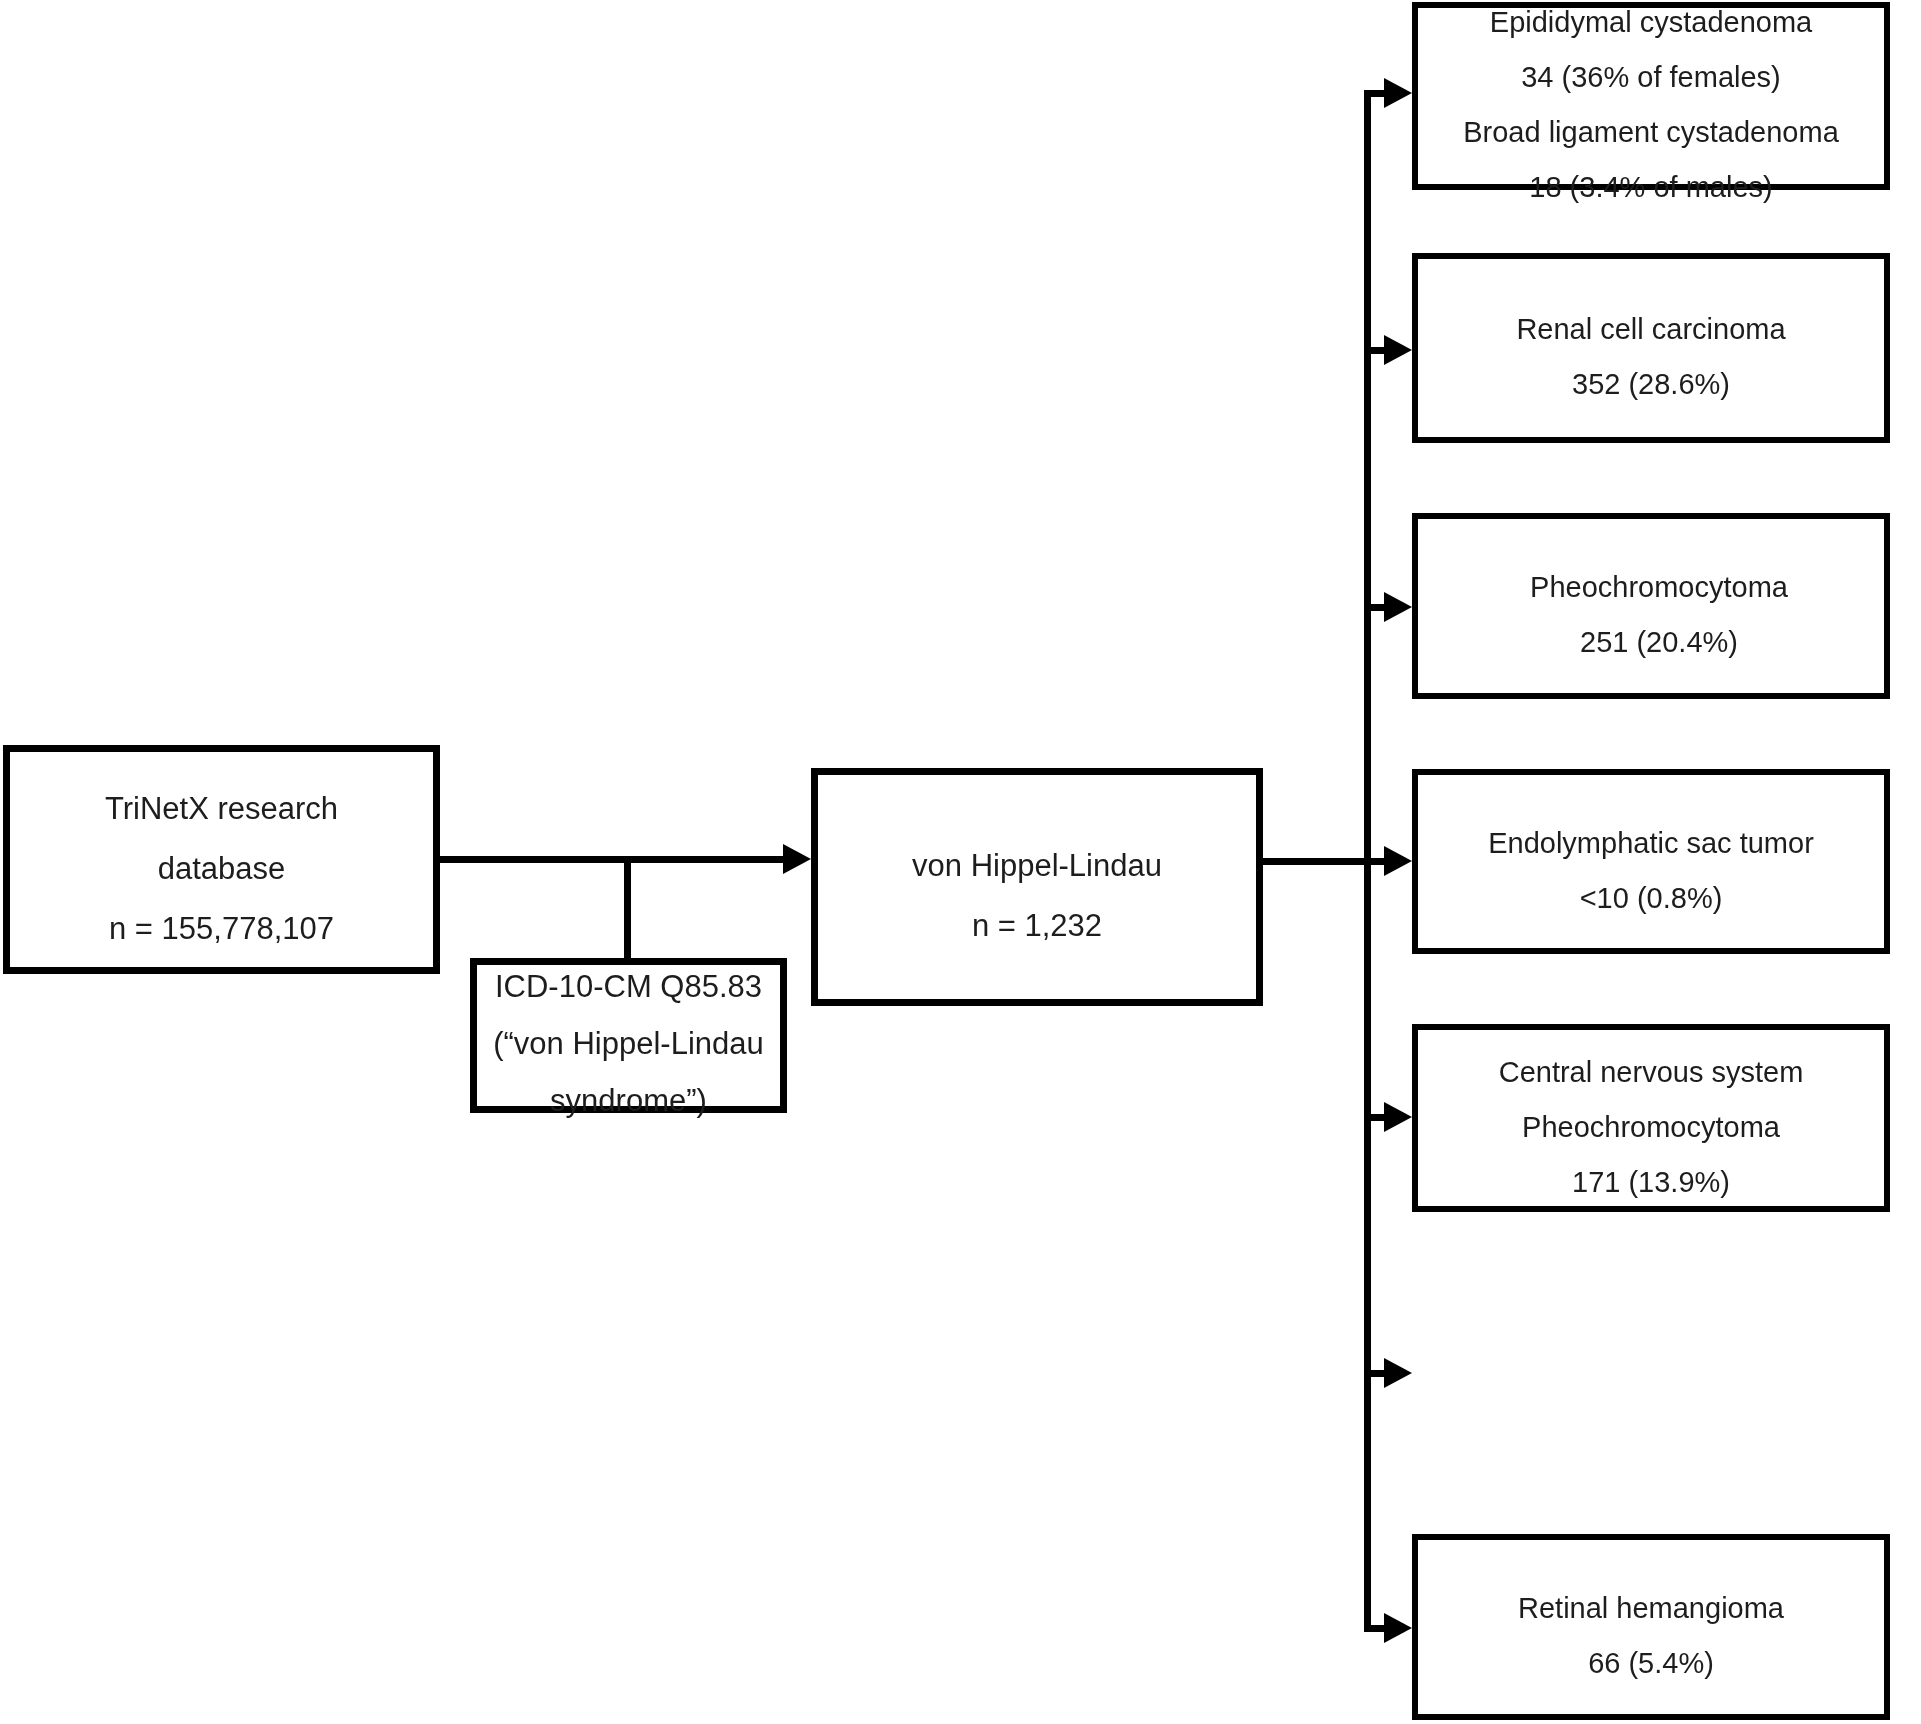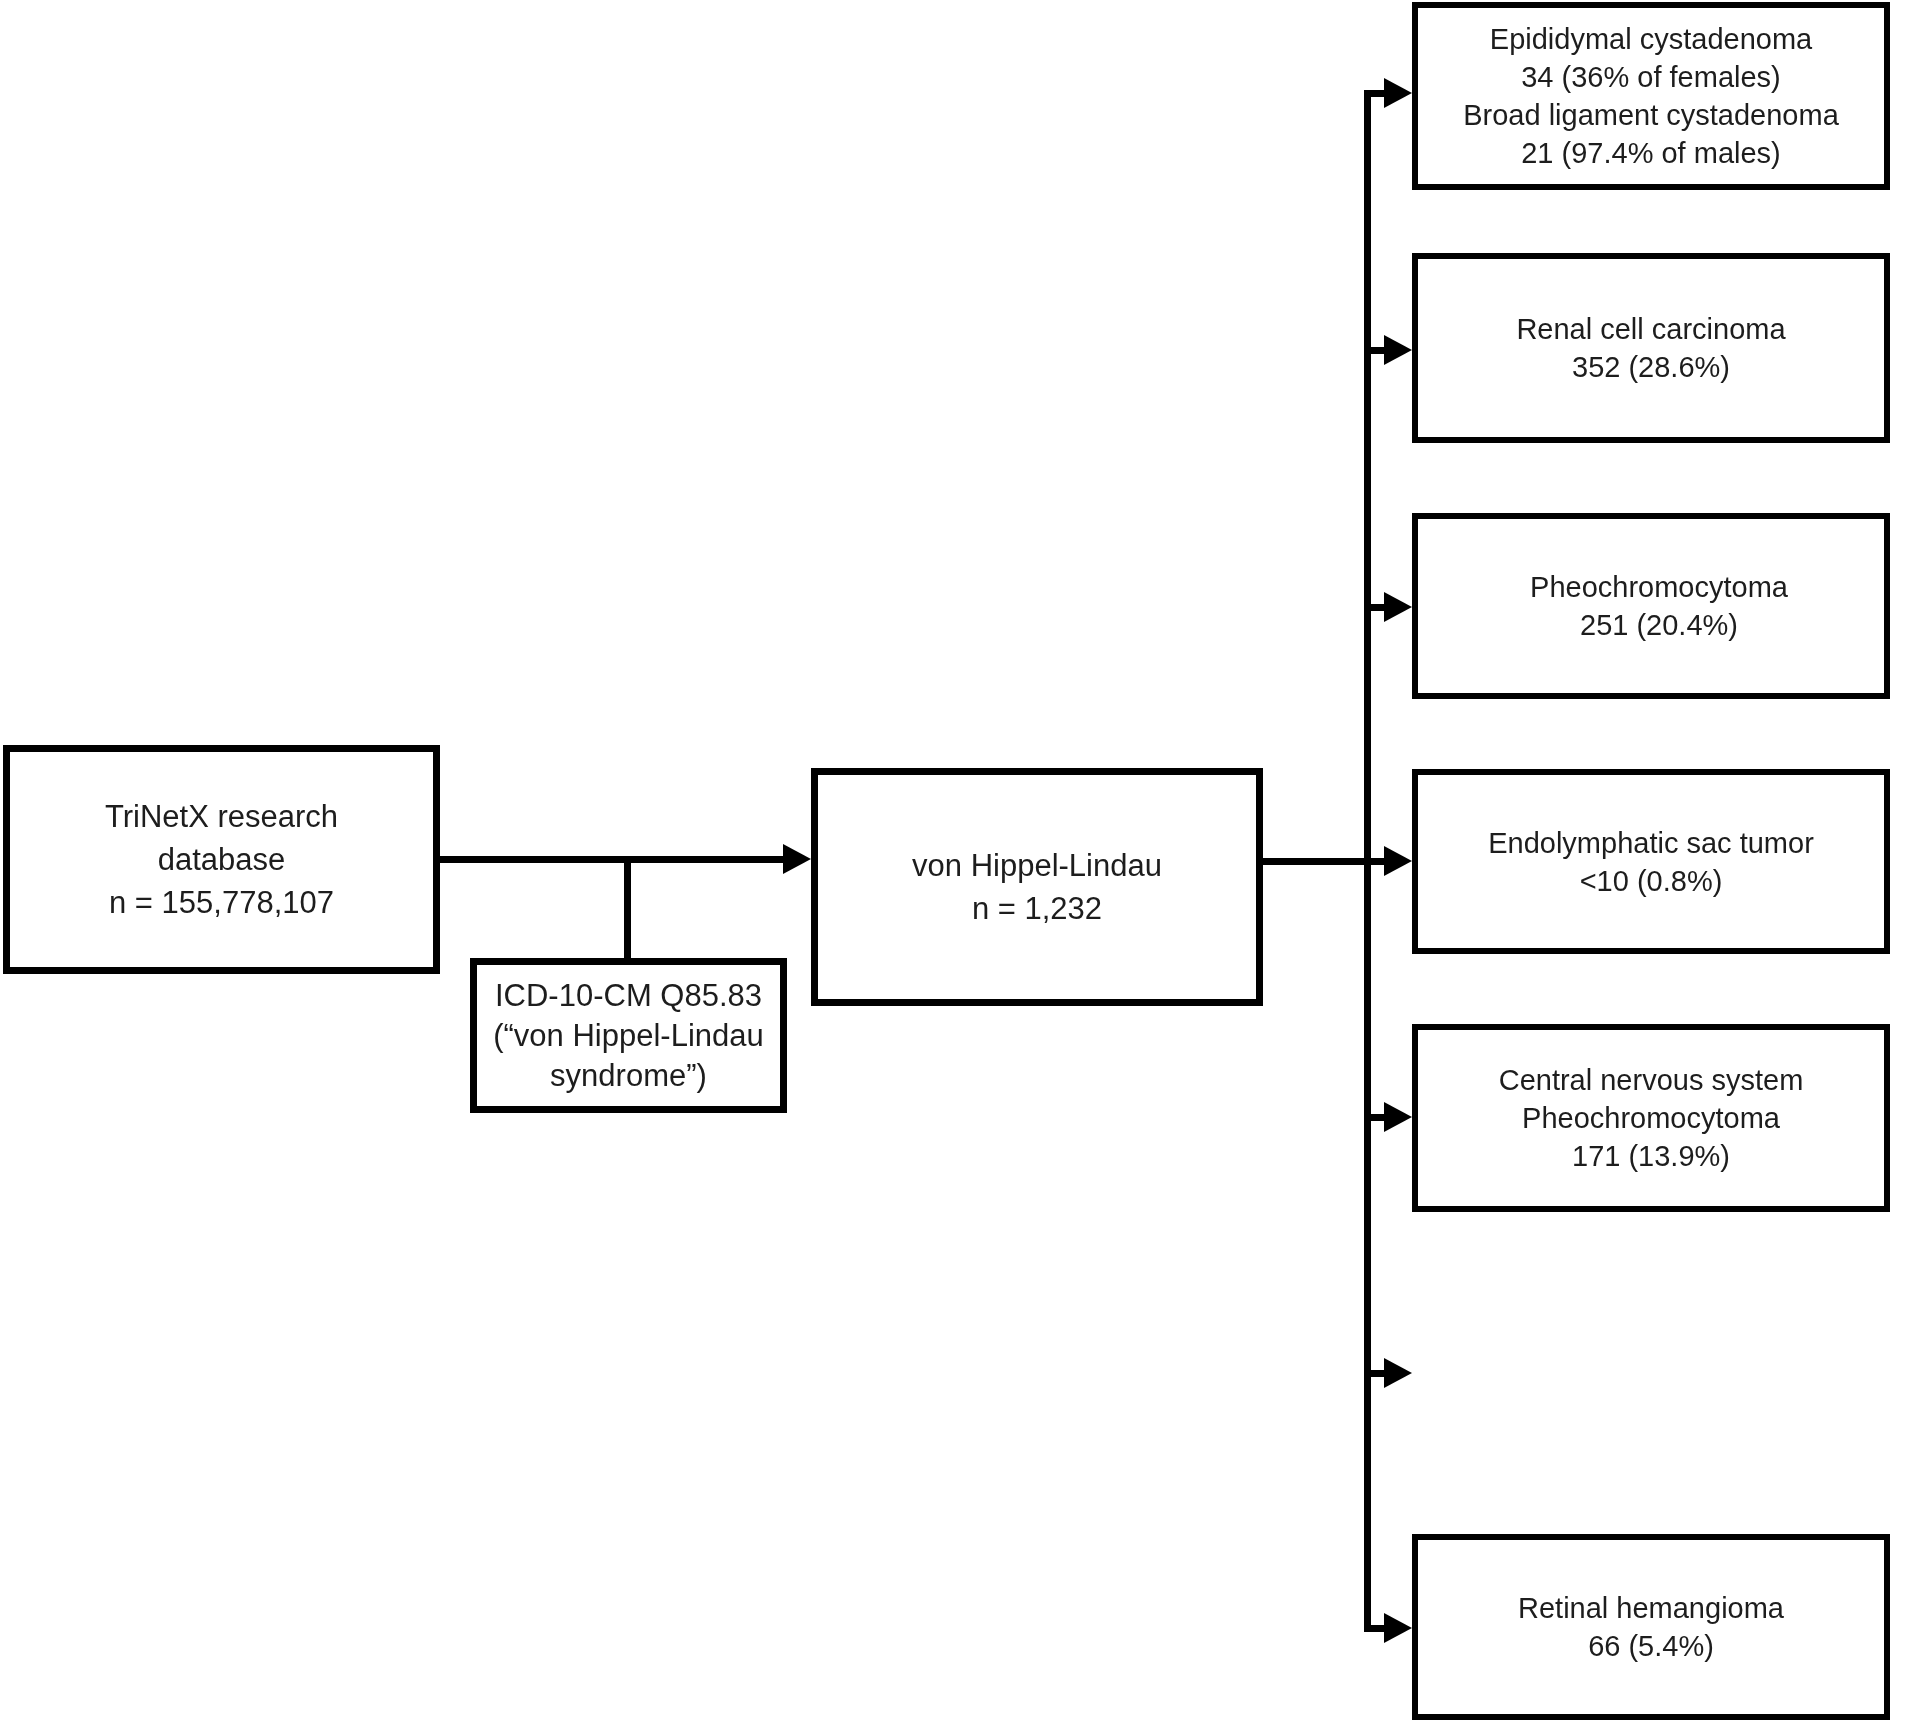--- a/index.html
+++ b/index.html
@@ -29,20 +29,21 @@
   }
   .box.outcome {
     border-width: 6px;
     left: 1412px;
     width: 478px;
   }
   .txt {
     font-size: 31px;
     line-height: 43px;
     white-space: nowrap;
+    margin-top: 17px;
   }
   .box.outcome .txt {
     font-size: 29px;
     line-height: 38px;
   }
   .filter .txt {
     line-height: 40px;
   }
   .hline, .vline {
     position: absolute;
@@ -106,21 +107,21 @@
   <div class="hline" style="left:1364px; top:1370px; width:24px;"></div>
   <div class="arrow-right" style="left:1384px; top:1358px;"></div>
 
   <div class="hline" style="left:1364px; top:1625px; width:24px;"></div>
   <div class="arrow-right" style="left:1384px; top:1613px;"></div>
 
   <div class="box outcome" style="top:2px; height:188px;">
     <div class="txt">Epididymal cystadenoma</div>
     <div class="txt">34 (36% of females)</div>
     <div class="txt">Broad ligament cystadenoma</div>
-    <div class="txt">21 (97.4% of males)</div>
+    <div class="txt">18 (3.4% of males)</div>
   </div>
 
   <div class="box outcome" style="top:253px; height:190px;">
     <div class="txt">Renal cell carcinoma</div>
     <div class="txt">352 (28.6%)</div>
   </div>
 
   <div class="box outcome" style="top:513px; height:186px;padding-left:16px;">
     <div class="txt">Pheochromocytoma</div>
     <div class="txt">251 (20.4%)</div>

